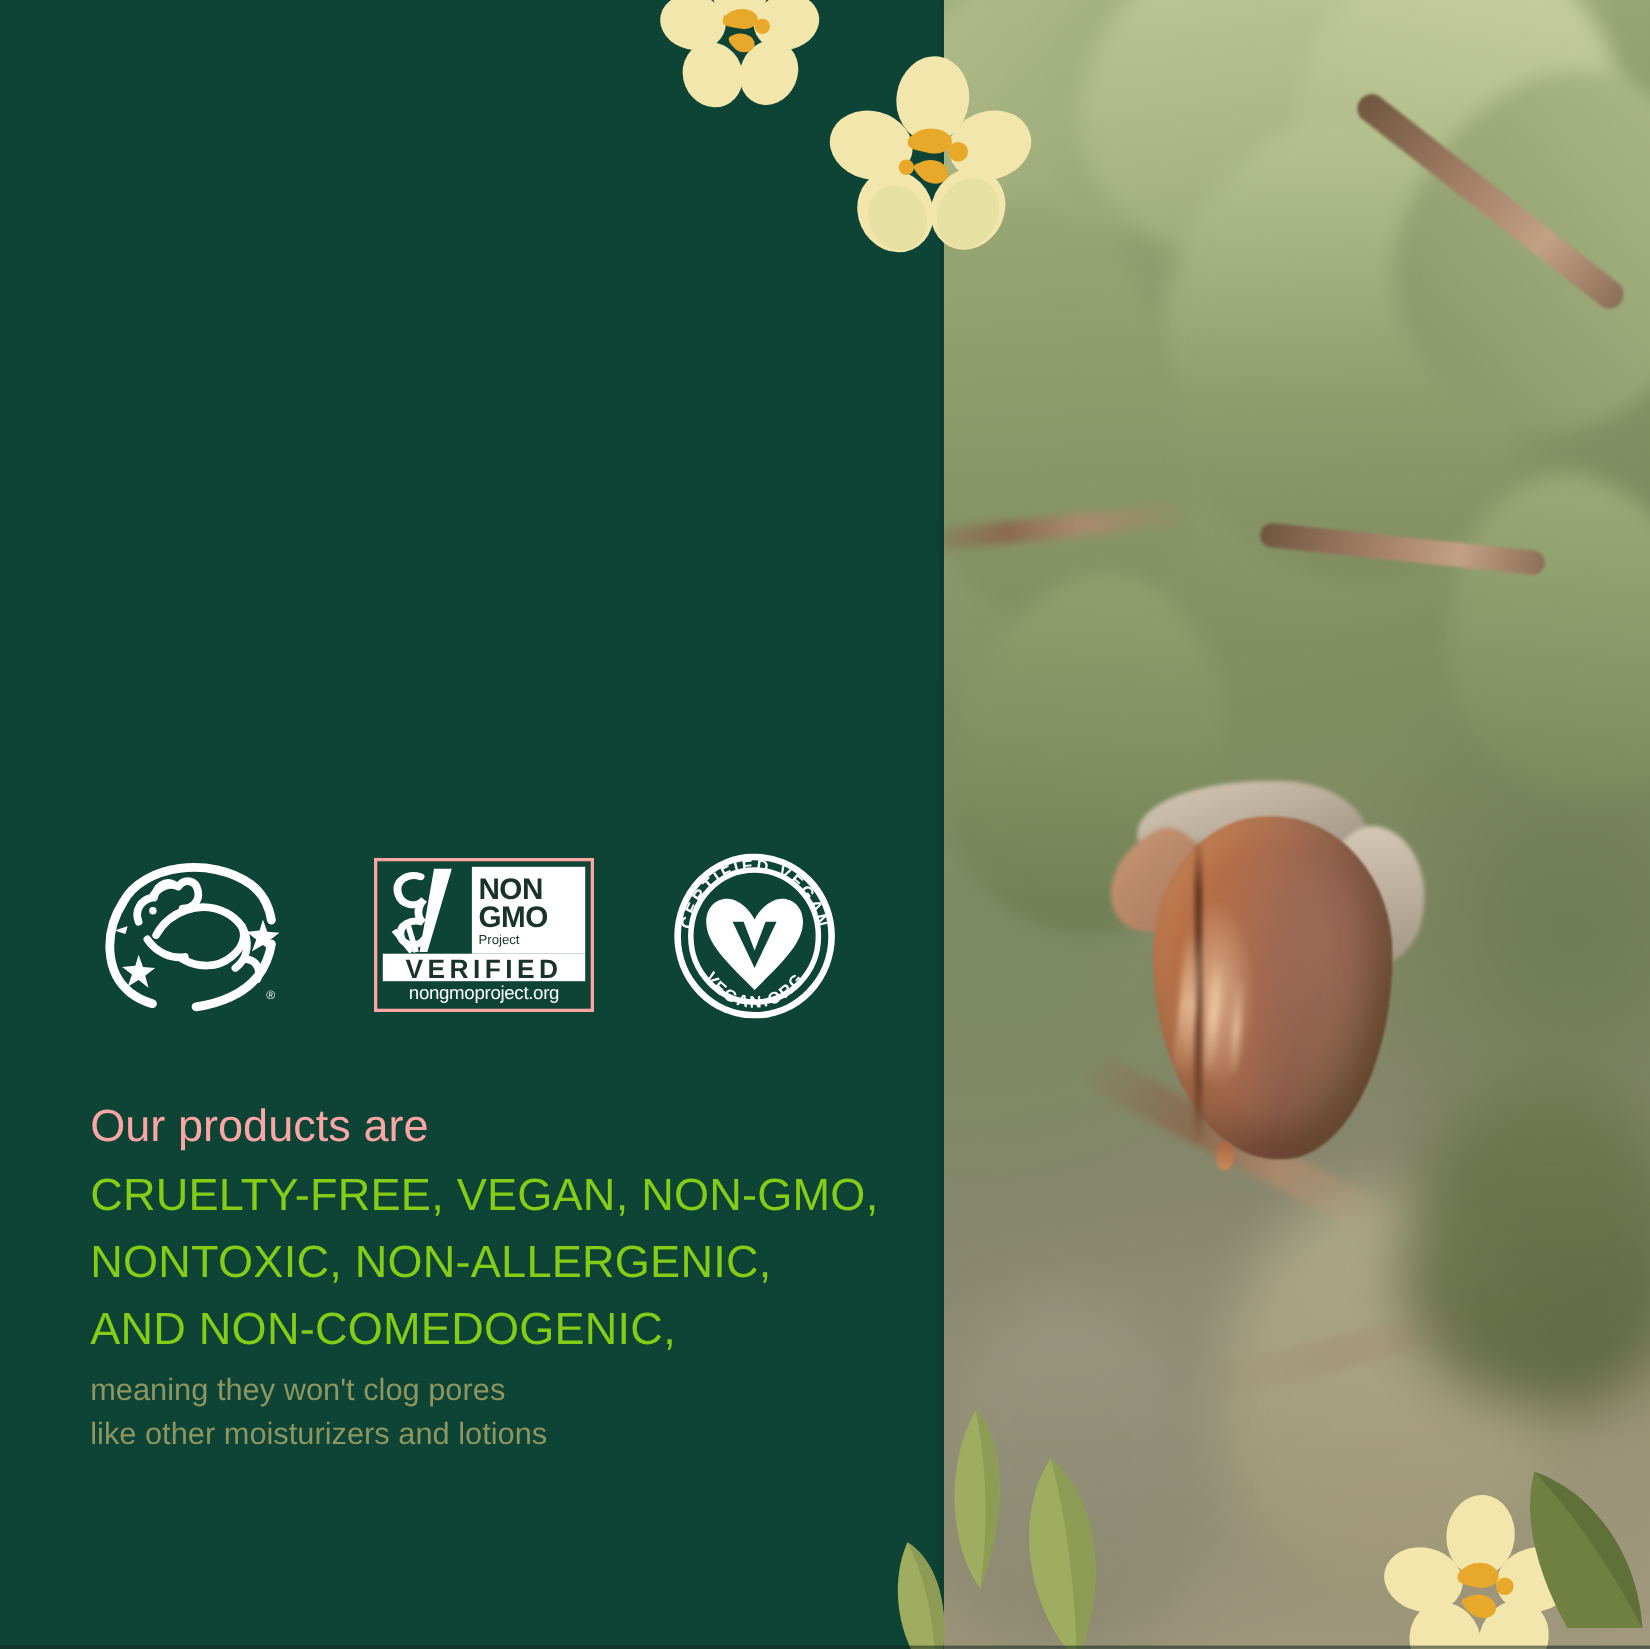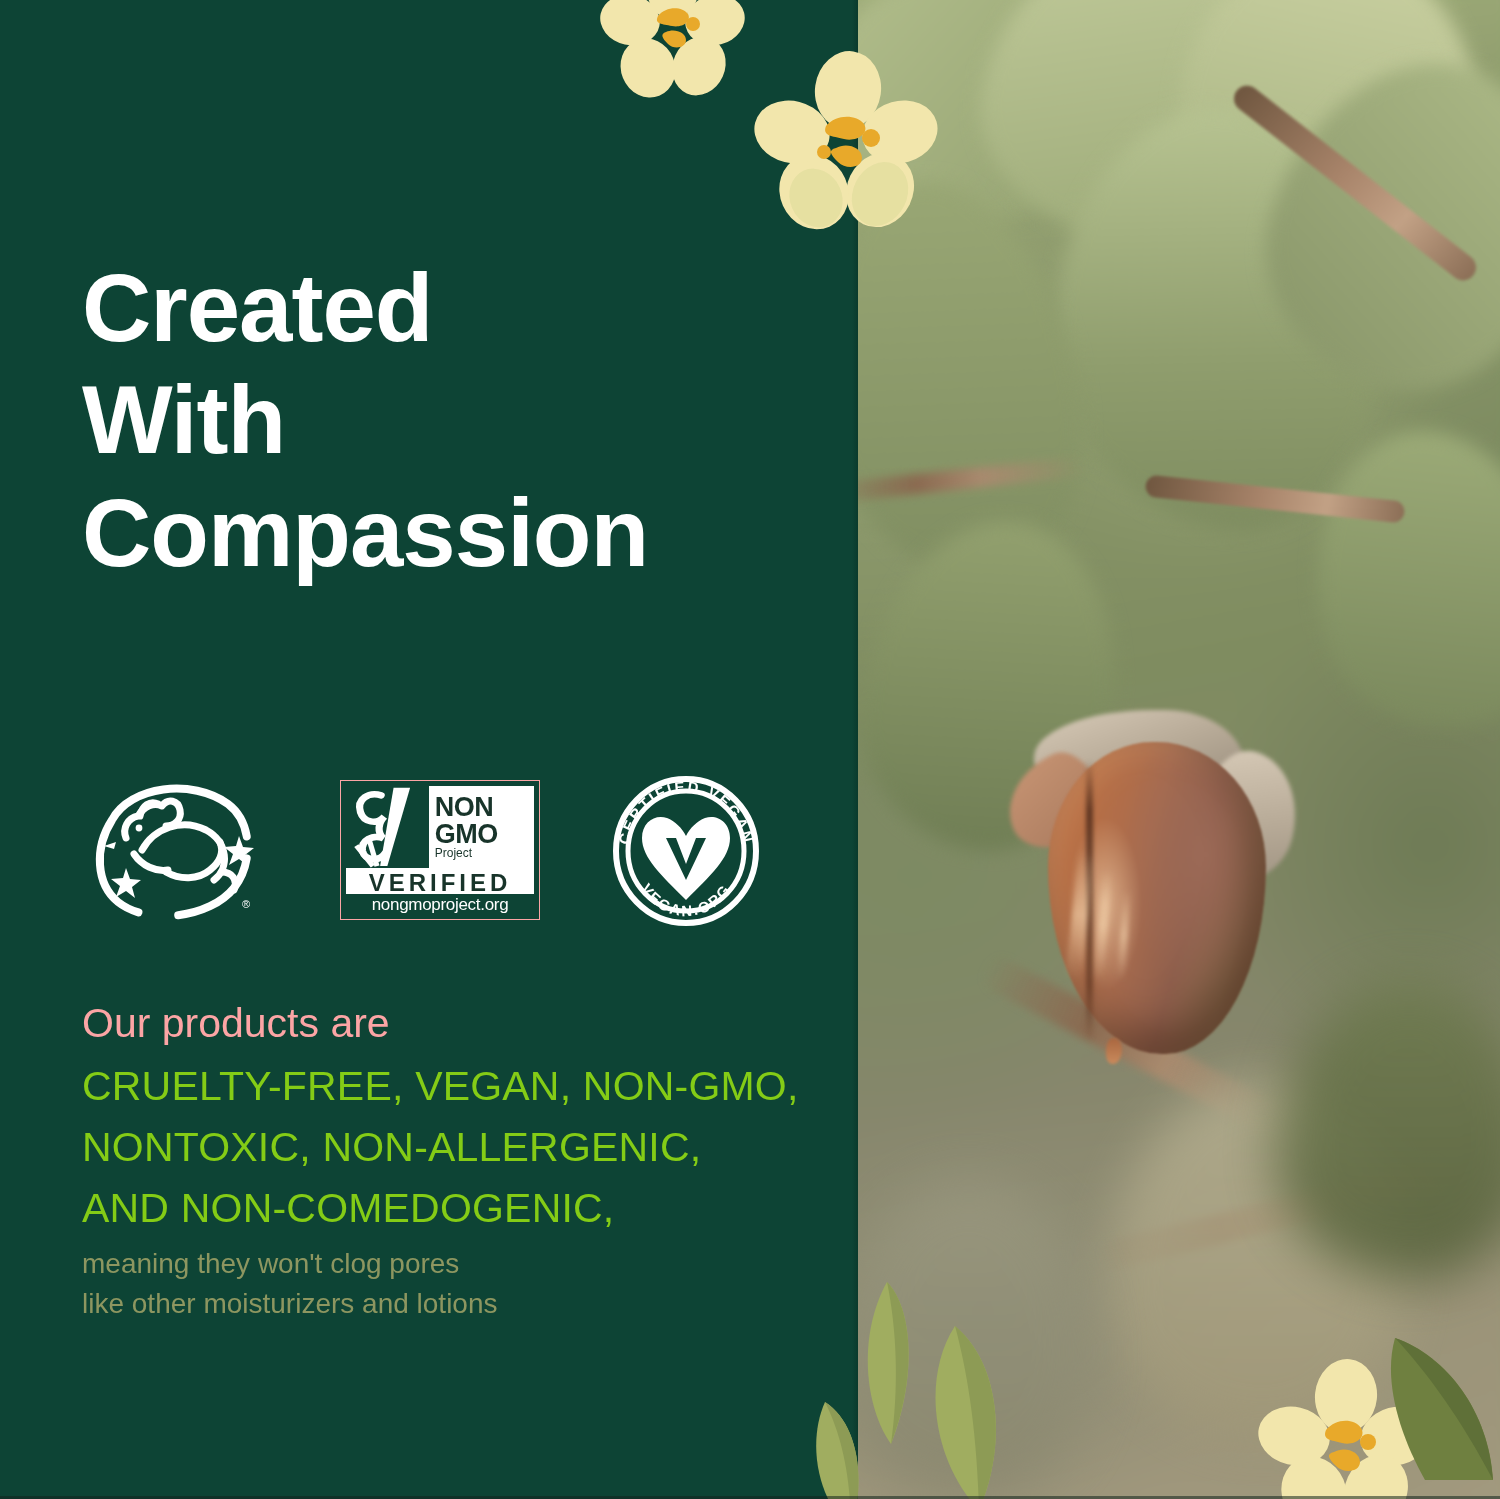--- a/index.html
+++ b/index.html
@@ -170,21 +170,21 @@
 
   
   .badge-bunny { left: 0px; top: -2px; width: 180px; height: 150px; }
 
   
   .badge-gmo {
     left: 258px;
     top: 2px;
     width: 200px;
     height: 140px;
-    border: 1px solid #fca5a5;
+    border: 3px solid #fca5a5;
     box-sizing: border-box;
     background: #0d4435;
     padding: 5px;
   }
   .gmo-inner { position: relative; width: 100%; height: 100%; }
   .gmo-top { display: flex; height: 64%; }
   .gmo-mark {
     width: 44%;
     position: relative;
   }
@@ -307,25 +307,20 @@
     <div class="leaf-shape" style="left:260px; top:1080px; width:300px; height:360px; background:linear-gradient(180deg,#b9b394,#a09777); opacity:.75; filter:blur(24px);"></div>
     <div class="leaf-shape" style="left:430px; top:980px; width:260px; height:300px; background:linear-gradient(180deg,#6d7a4d,#4f5c35); opacity:.8; filter:blur(26px);"></div>
     <div class="leaf-shape" style="left:-10px; top:1180px; width:260px; height:320px; background:linear-gradient(180deg,#9d9b82,#86846c); opacity:.7; filter:blur(26px);"></div>
   </div>
 
   <div class="green-panel"></div>
   <div class="panel-edge"></div>
 
   <div class="content">
 
-    <div class="headline">
-      <span class="hl-line">Created</span>
-      <span class="hl-line">With</span>
-      <span class="hl-line">Compassion</span>
-    </div>
 
     <div class="badges">
 
       <div class="badge badge-bunny">
         <svg viewBox="0 0 180 150" width="180" height="150" aria-hidden="true">
           <g fill="none" stroke="#ffffff" stroke-width="7" stroke-linecap="round" stroke-linejoin="round">
 
             <path d="M30 44 C48 10, 110 2, 146 28 C170 46, 172 86, 152 112 C128 142, 66 150, 36 126 C14 108, 12 72, 30 44 Z" stroke-dasharray="168 22 96 40" stroke-width="8"></path>
 
             <path d="M44 62 C40 52, 46 42, 56 40 C62 30, 72 26, 80 30 C86 22, 96 24, 98 34 C100 44, 92 50, 84 50"></path>

